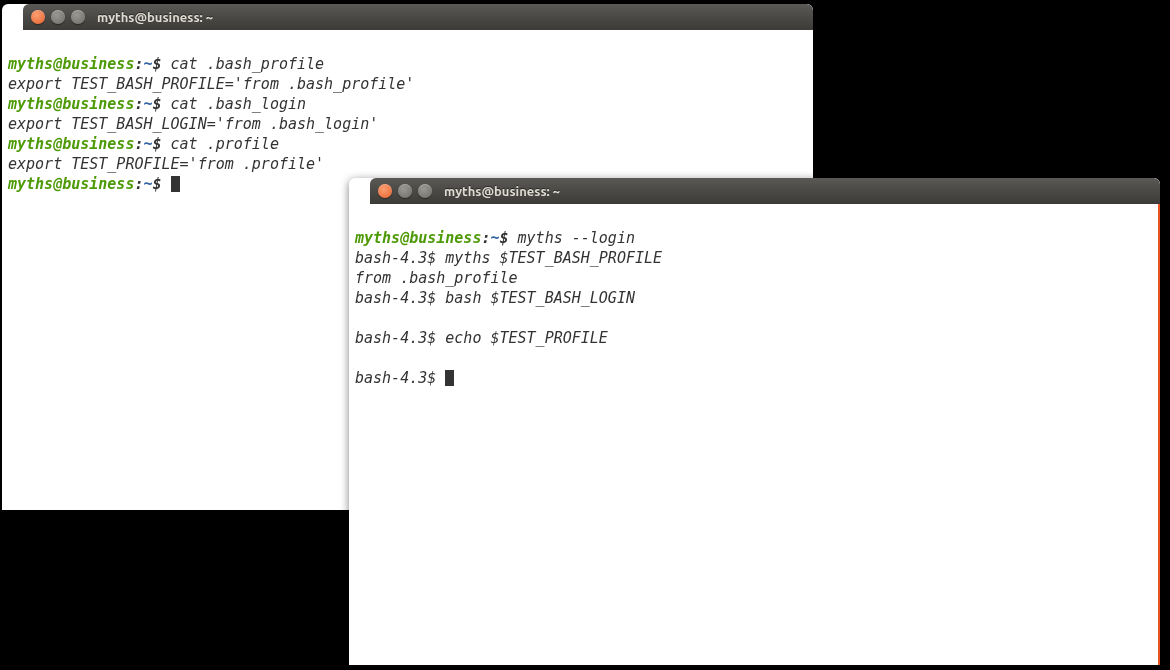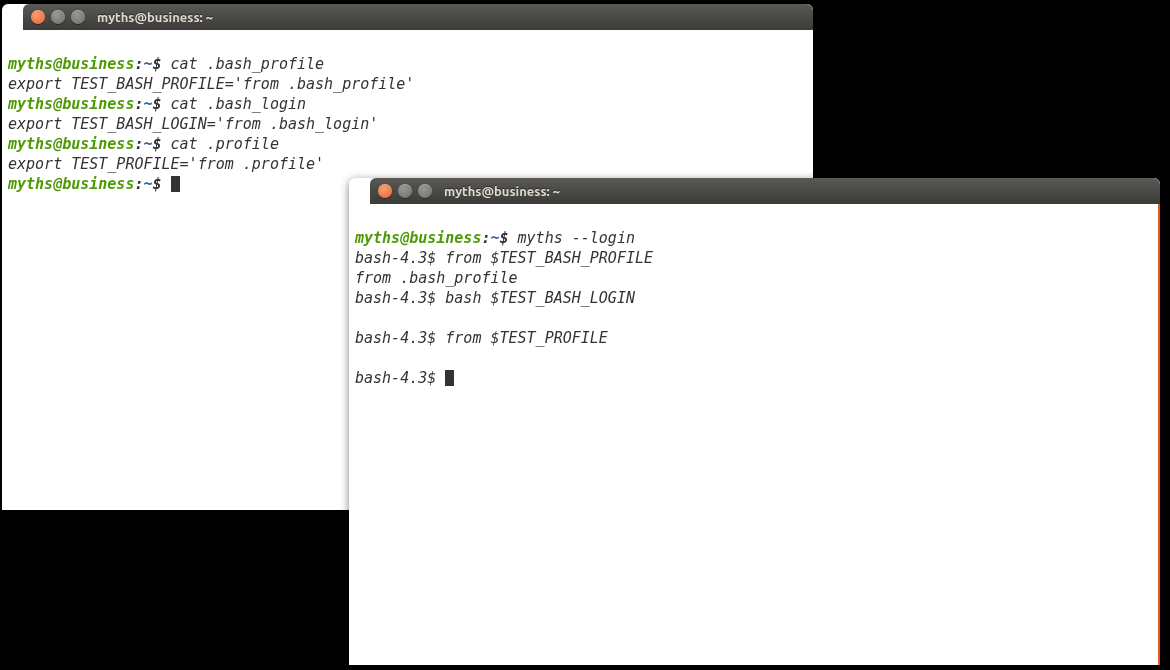--- a/index.html
+++ b/index.html
@@ -109,23 +109,23 @@
 
 <div class="terminal-window" style="left:349px; top:178px; width:811px; height:487px;">
   <div class="titlebar">
     <div class="window-btn btn-close"></div>
     <div class="window-btn btn-min"></div>
     <div class="window-btn btn-max"></div>
     <span class="title-text">myths@business: ~</span>
   </div>
   <div class="term-body">
 <span class="user">myths</span><span class="user">@</span><span class="host">business</span><span class="colon">:</span><span class="path">~</span><span class="dollar">$</span><span> myths --login</span>
-<span>bash-4.3$</span><span> from $TEST_BASH_PROFILE</span>
+<span>bash-4.3$</span><span> myths $TEST_BASH_PROFILE</span>
 <span>from .bash_profile</span>
 <span>bash-4.3$</span><span> bash $TEST_BASH_LOGIN</span>
 <span></span>
-<span>bash-4.3$</span><span> from $TEST_PROFILE</span>
+<span>bash-4.3$</span><span> echo $TEST_PROFILE</span>
 <span></span>
 <span>bash-4.3$</span> <span class="cursor"></span>
   </div>
 </div>
 
 <div class="orange-edge" style="left:1158px; top:204px; height:461px;"></div>
 
 </body></html>

